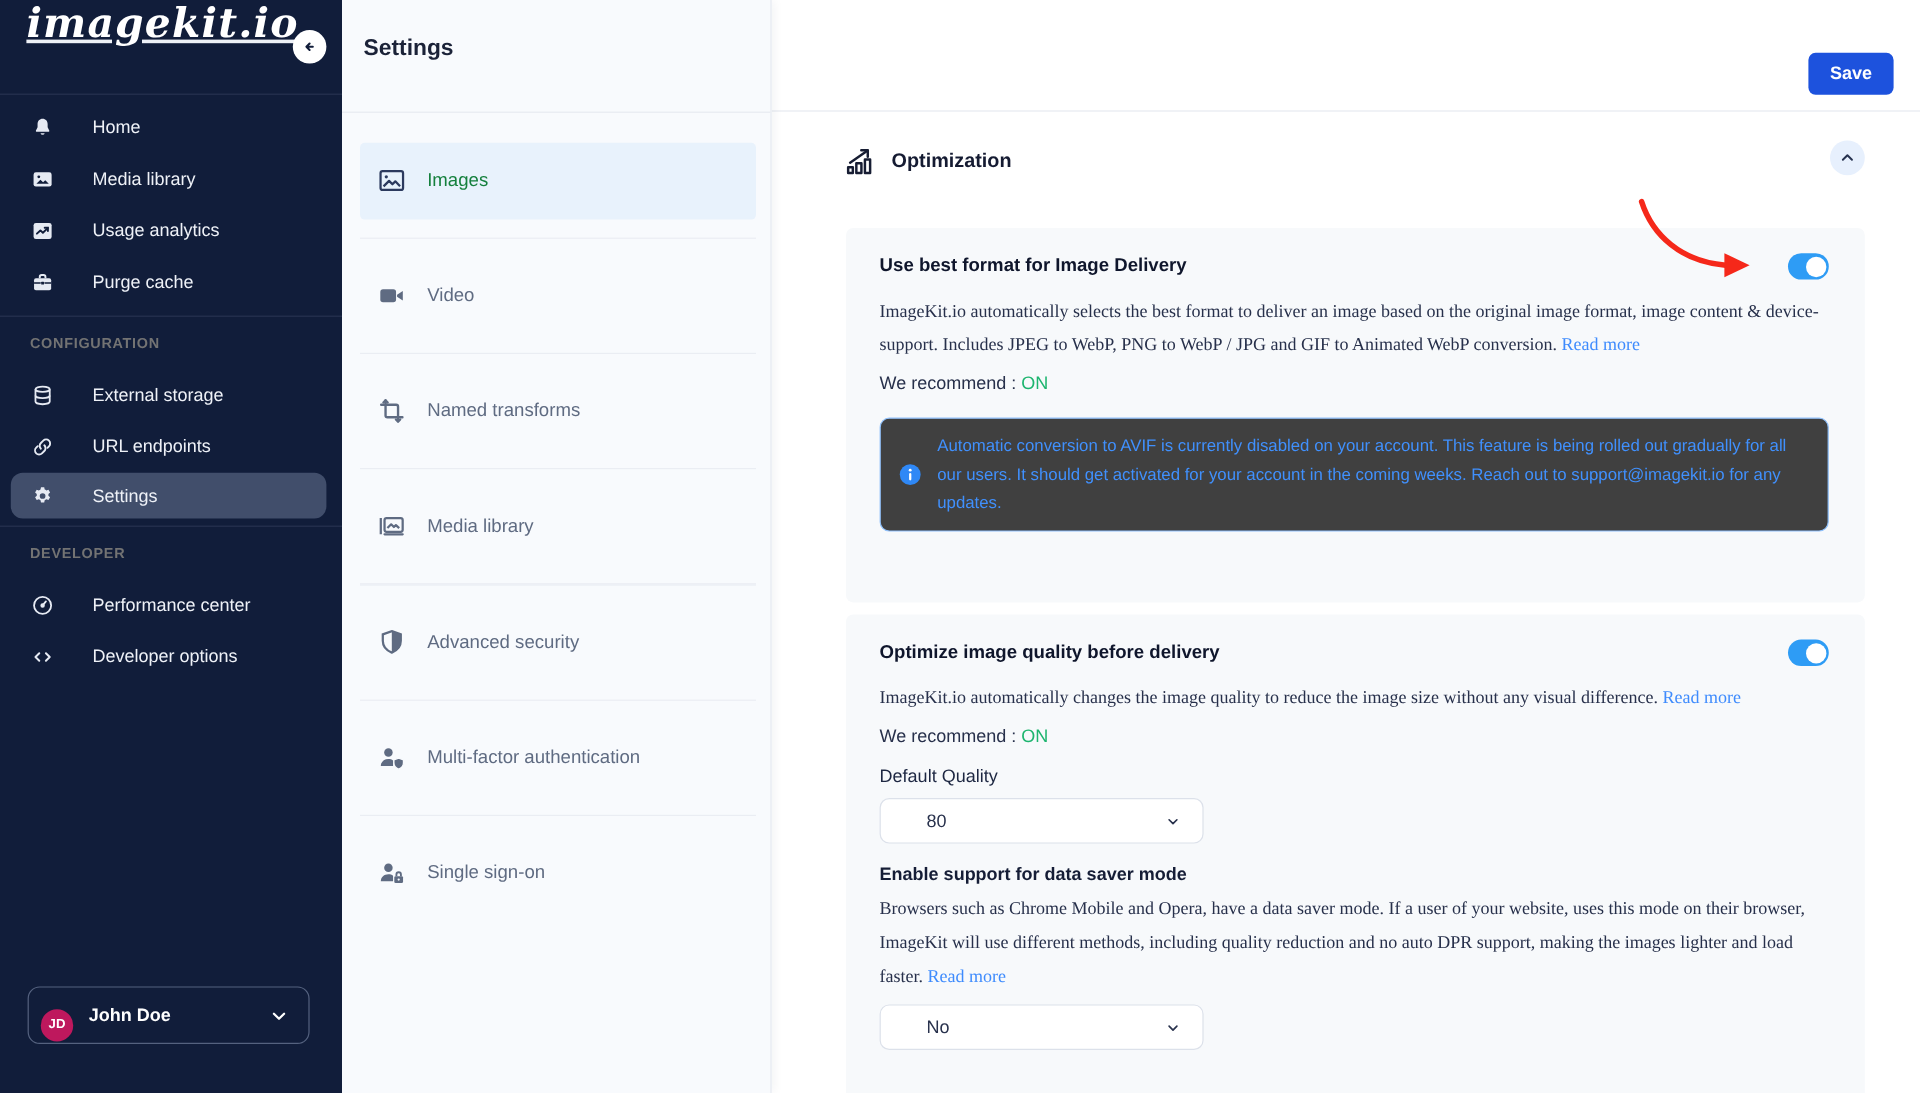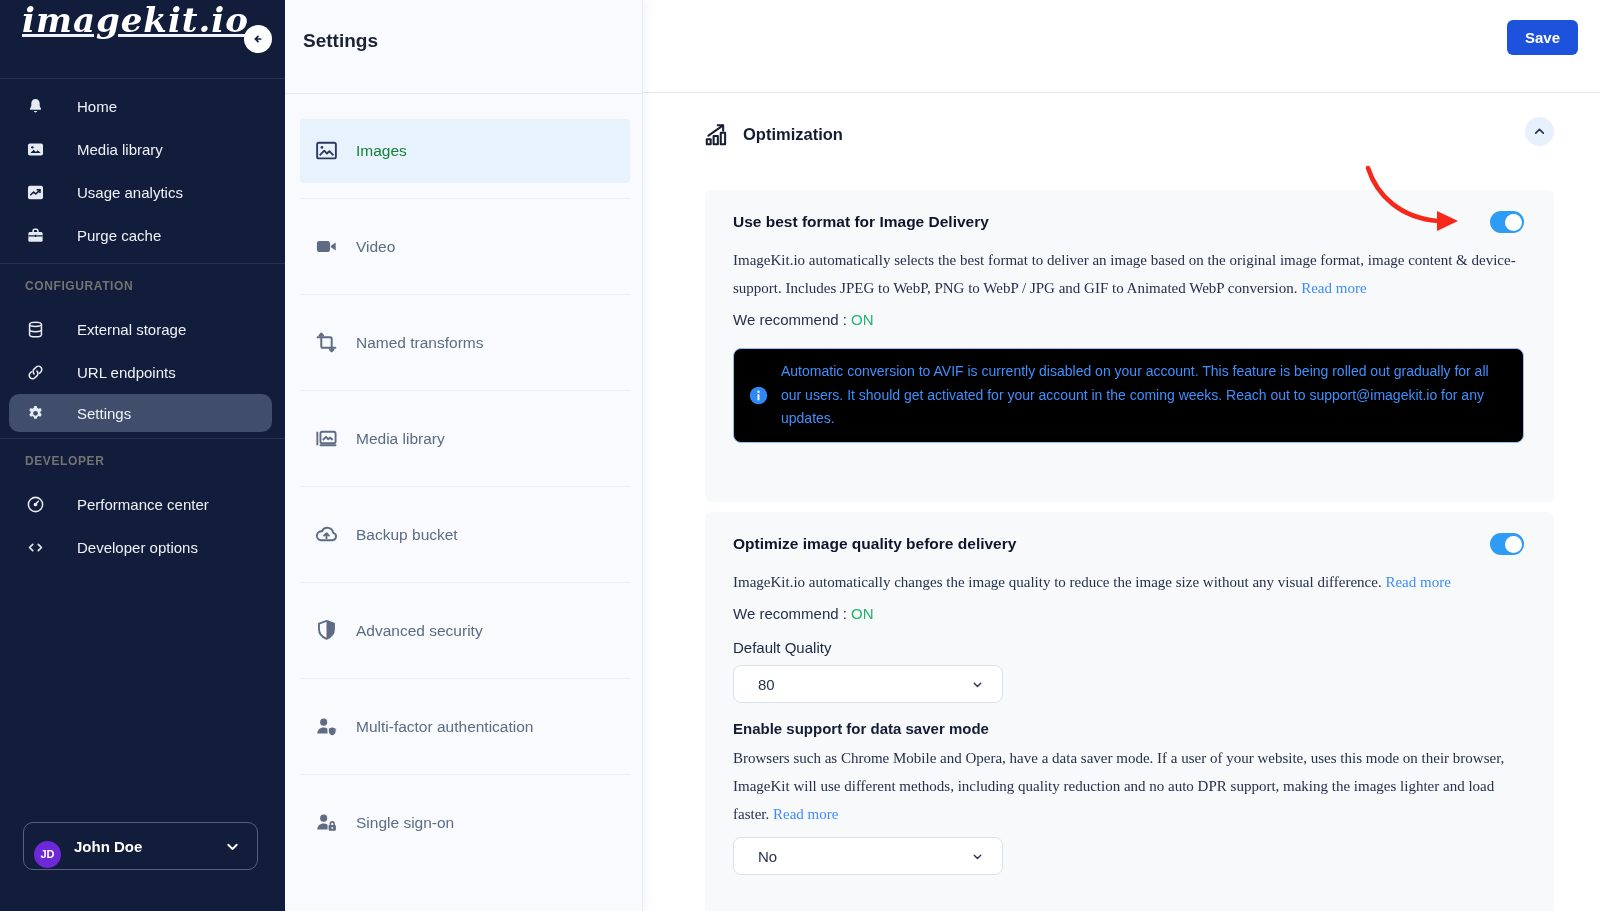--- a/index.html
+++ b/index.html
@@ -22,21 +22,21 @@
     padding-left:25px; font-size:15px; color:#eef1f7; cursor:pointer; }
   .nav-item .ic { width:20px; height:20px; display:flex; align-items:center;
     justify-content:center; color:#e6eaf3; flex:0 0 20px; }
   .nav-item.active { background:#414e6b; border-radius:10px; margin:0 13px 0 9px;
     padding-left:16px; height:38px; }
   .section-label { padding:15px 0 9px 25px; font-size:12px; font-weight:700;
     letter-spacing:.6px; color:#737373; }
   .user-box { position:absolute; left:23px; right:27px; bottom:41px; height:48px;
     border:1.3px solid #55627f; border-radius:10px; display:flex;
     align-items:center; padding:0 16px 0 10px; gap:13px; cursor:pointer; }
-  .avatar { width:27px; height:27px; border-radius:50%; background:#6d28d9;
+  .avatar { width:27px; height:27px; border-radius:50%; background:#be185d;
     color:#fff; font-size:11px; font-weight:700; display:flex;
     align-items:center; justify-content:center;margin-top:16px; }
   .user-name { font-size:15px; font-weight:700; color:#fff; flex:1; }
 
   
   .midpanel { position:absolute; left:285px; top:0; width:358px; height:911px;
     background:#f8fafd; border-right:1px solid #e7eaf0;
     box-shadow:3px 0 8px rgba(20,30,60,.05); z-index:2; }
   .mid-title { padding:30px 0 0 18px; font-size:19px; font-weight:700; color:#1b2238; }
   .mid-divider { position:absolute; top:93px; left:0; right:0;
@@ -49,21 +49,21 @@
   .slist-item .ic { width:26px; height:26px; display:flex; align-items:center;
     justify-content:center; color:#5f6b82; flex:0 0 26px; }
   .slist-item.active { background:#e8f2fc; color:#15803d; }
   .slist-item.active .ic { color:#2c3a5e; }
   .slist-divider { border-top:1px solid #eaedf3; margin:0 12px 0 15px; }
 
   
   .rightpanel { position:absolute; left:643px; top:0; width:957px; height:911px;
     background:#fff; z-index:1; }
   .topbar { height:93px; border-bottom:1px solid #e6e9f0; position:relative; }
-  .save-btn { position:absolute; right:22px; top:20px; width:71px; height:35px;
+  .save-btn { position:absolute; right:22px; top:44px; width:71px; height:35px;
     background:#1d52dd; color:#fff; border:none; border-radius:6px;
     font-size:15px; font-weight:700; cursor:pointer;
     font-family:"Liberation Sans", sans-serif; }
   .section-head { position:absolute; top:112px; left:0; right:0; height:52px; }
   .opt-icon { position:absolute; left:60px; top:10px; width:26px; height:26px;
     color:#171d33; }
   .opt-title { position:absolute; left:100px; top:13px; font-size:16.5px;
     font-weight:700; color:#151b32; }
   .collapse-circle { position:absolute; right:46px; top:5px; width:29px; height:29px;
     border-radius:50%; background:#e7f0fd; color:#273350; display:flex;
@@ -78,28 +78,28 @@
   .toggle { width:34px; height:22px; border-radius:11px; background:#2e9cf5;
     position:relative; cursor:pointer; flex:0 0 34px; }
   .toggle .knob { position:absolute; right:2.5px; top:2.5px; width:17px;
     height:17px; border-radius:50%; background:#fff; }
   .desc { margin-top:13px; font-size:15px; line-height:28px; color:#27304b;
     max-width:795px;font-family:Liberation Serif, serif; }
   .readmore { color:#3e8bfd; cursor:pointer; }
   .recommend { margin-top:9px; font-size:15px; color:#27304b; }
   .rec-on { color:#1db56f; }
   .info-box { margin-top:20px; border:1px solid #8fc0fb; border-radius:8px;
-    background:#000000; display:flex; align-items:center; gap:13px;
+    background:#404040; display:flex; align-items:center; gap:13px;
     padding:11px 24px 11px 15px; }
   .info-ic { flex:0 0 19px; width:19px; height:19px; }
   .info-text { font-size:14px; line-height:23.5px; color:#4090fd; }
   .field-label { margin-top:17px; font-size:15px; color:#1d2742; }
   .selectbox { margin-top:9px; width:270px; height:38px; background:#fff;
     border:1px solid #dce1ea; border-radius:8px; display:flex;
-    align-items:center; padding:0 18px 0 24px; font-size:15px; color:#29324d;
+    align-items:center; padding:0 18px 0 38px; font-size:15px; color:#29324d;
     cursor:pointer; }
   .selectbox .val { flex:1; }
   .ds-title { margin-top:17px; font-size:15px; font-weight:700; color:#151d36; }
   .desc2 { margin-top:7px; }
   .arrow-annot { position:absolute; left:715px; top:158px; width:112px; height:78px;
     pointer-events:none; }
   .chev { display:block; }
 </style>
 </head>
 <body>
@@ -270,31 +270,20 @@
               <path d="M3.2 5.5v13"></path>
               <rect x="6.2" y="5.5" width="14.5" height="11" rx="1.6"></rect>
               <path d="M8.5 13.5l3-3 2.2 2.2 1.6-1.6 2.6 2.4" stroke-linejoin="round"></path>
               <path d="M6.2 18.5h14.5" stroke-linecap="round"></path>
             </svg>
           </span>
           <span>Media library</span>
         </div>
       </div>
       <div class="slist-divider"></div>
-      <div class="slist-slot">
-        <div class="slist-item">
-          <span class="ic">
-            <svg width="25" height="25" viewBox="0 0 24 24" fill="none" stroke="currentColor" stroke-width="1.8" stroke-linecap="round" stroke-linejoin="round">
-              <path d="M7 17.5a4.3 4.3 0 1 1 .7-8.55A5.6 5.6 0 0 1 18.4 10.4a3.6 3.6 0 0 1-.9 7.1z"></path>
-              <path d="M12 15.5v-4.3M9.7 13l2.3-2.3 2.3 2.3"></path>
-            </svg>
-          </span>
-          <span>Backup bucket</span>
-        </div>
-      </div>
       <div class="slist-divider"></div>
       <div class="slist-slot">
         <div class="slist-item">
           <span class="ic">
             <svg width="25" height="25" viewBox="0 0 24 24">
               <path d="M12 2.8l7.2 2.6v5.2c0 4.6-3 7.8-7.2 9.4-4.2-1.6-7.2-4.8-7.2-9.4V5.4z" fill="none" stroke="currentColor" stroke-width="1.8"></path>
               <path d="M12 2.8l7.2 2.6v5.2c0 4.6-3 7.8-7.2 9.4z" fill="currentColor"></path>
             </svg>
           </span>
           <span>Advanced security</span>

